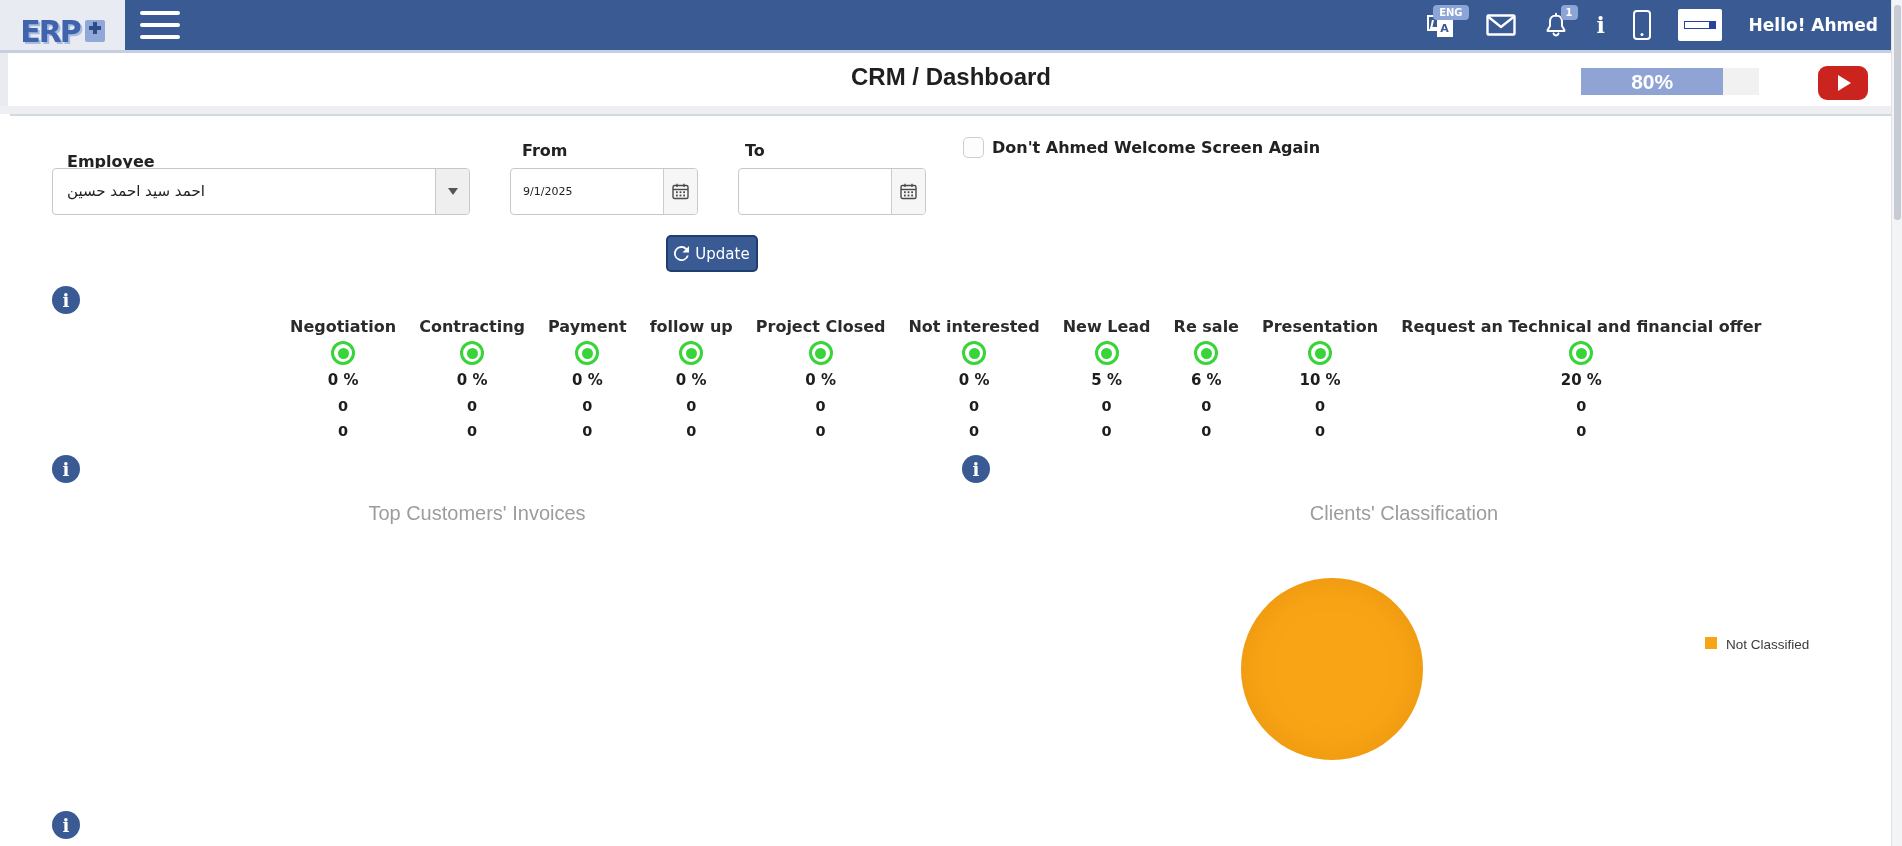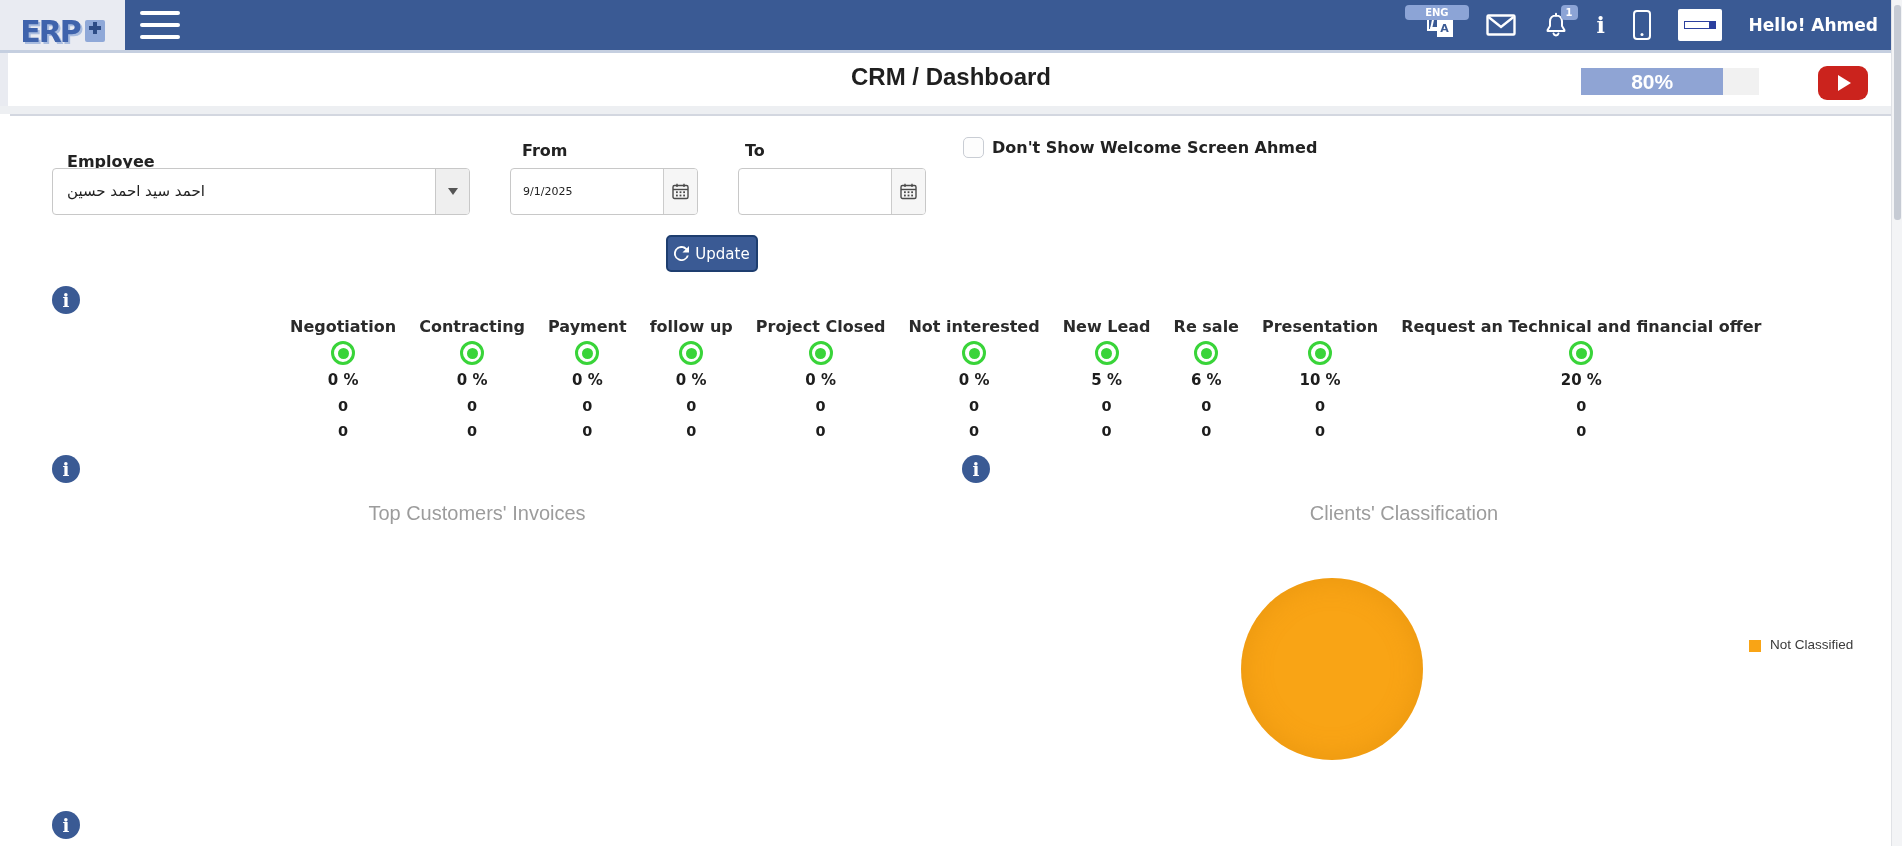--- a/index.html
+++ b/index.html
@@ -27,21 +27,21 @@
   .nav-right{position:absolute;right:24px;top:0;height:50px;display:flex;align-items:center;gap:27px;}
   .nav-ic{position:relative;display:flex;align-items:center;justify-content:center;cursor:pointer;}
   .lang-icon{width:34px;height:32px;}
   .lang-page-back{position:absolute;left:2px;top:6px;width:13px;height:16px;border:2px solid #fff;background:transparent;}
   .lang-page-back::after{content:"";position:absolute;left:2px;top:3px;width:5px;height:7px;
     border-left:2px solid #fff;border-bottom:2px solid #fff;transform:skewX(-12deg);}
   .lang-page-front{position:absolute;left:12px;top:10px;width:16px;height:18px;background:#fff;
     display:flex;align-items:center;justify-content:center;}
   .lang-page-front::after{content:"A";font-size:11px;font-weight:bold;color:var(--primary);}
   .lang-badge{position:absolute;right:-10px;top:-4px;background:#8CA4D6;color:#fff;font-size:10px;
-    font-weight:bold;padding:1px 20px;border-radius:4px;line-height:13px;}
+    font-weight:bold;padding:1px 6px;border-radius:4px;line-height:13px;}
   .bell-wrap{width:26px;height:30px;}
   .nav-badge{position:absolute;right:-9px;top:-5px;background:#8CA4D6;color:#fff;font-size:10px;
     font-weight:bold;padding:1px 5px;border-radius:4px;line-height:13px;}
   .info-nav{width:10px;height:30px;}
   .info-nav::after{content:"i";color:#fff;font-family:"DejaVu Serif",serif;font-weight:bold;font-size:22px;line-height:30px;}
   .mobile-icon{width:18px;height:30px;border:2px solid #fff;border-radius:4px;position:relative;}
   .mobile-icon::after{content:"";position:absolute;left:50%;bottom:2px;transform:translateX(-50%);
     width:3px;height:3px;border-radius:50%;background:#fff;}
   .partner-logo{width:44px;height:32px;background:#fff;border-radius:2px;display:flex;align-items:center;justify-content:center;}
   .partner-mark{width:32px;height:8px;border:1px solid #2B3F9E;display:flex;align-items:center;justify-content:flex-end;}
@@ -117,21 +117,21 @@
   .status-percent{font-weight:bold;font-size:15px;color:#1d1d1d;margin-top:6px;}
   .status-val{font-weight:bold;font-size:14.5px;color:#1d1d1d;margin-top:9px;}
 
   
   .chart-title{position:absolute;font-family:"Liberation Sans",sans-serif;font-size:20px;color:#9C9C9C;
     text-align:center;width:600px;}
   .invoices-title{left:177px;top:502px;}
   .classification-title{left:1104px;top:502px;}
   .pie{position:absolute;left:1241px;top:578px;width:182px;height:182px;border-radius:50%;
     background:var(--orange);box-shadow:inset 0 0 30px rgba(200,120,0,.30);cursor:pointer;}
-  .legend{position:absolute;left:1705px;top:637px;display:flex;align-items:flex-end;gap:9px;cursor:pointer;margin-left:44px;}
+  .legend{position:absolute;left:1705px;top:637px;display:flex;align-items:flex-start;gap:9px;cursor:pointer;}
   .legend-swatch{width:12px;height:12px;background:var(--orange);}
   .legend-label{font-family:"Liberation Sans",sans-serif;font-size:13.5px;color:#3a3a3a;}
 </style>
 </head>
 <body>
 
 <div id="app">
 
   <div class="navbar">
     <div class="logo-box">
@@ -233,21 +233,21 @@
             <rect x="11.2" y="8.3" width="1.8" height="1.8"></rect>
           <rect x="4" y="11.6" width="1.8" height="1.8"></rect>
             <rect x="7.6" y="11.6" width="1.8" height="1.8"></rect>
             <rect x="11.2" y="11.6" width="1.8" height="1.8"></rect>
         </g>
       </svg>
     </div>
   </div>
 
   <div class="welcome-check"></div>
-  <div class="welcome-label">Don't Show Welcome Screen Ahmed</div>
+  <div class="welcome-label">Don't Ahmed Welcome Screen Again</div>
 
   <button class="update-btn">
     <svg width="15" height="15" viewBox="0 0 16 16">
       <path fill="#fff" d="M13.65 2.35A8 8 0 1 0 15.73 10h-2.08A6 6 0 1 1 8 2c1.66 0 3.14.69 4.22 1.78L9 7h7V0l-2.35 2.35z"></path>
     </svg>
     <span>Update</span>
   </button>
 
   <div class="info-chip info-1"></div>
   <div class="info-chip info-2"></div>

